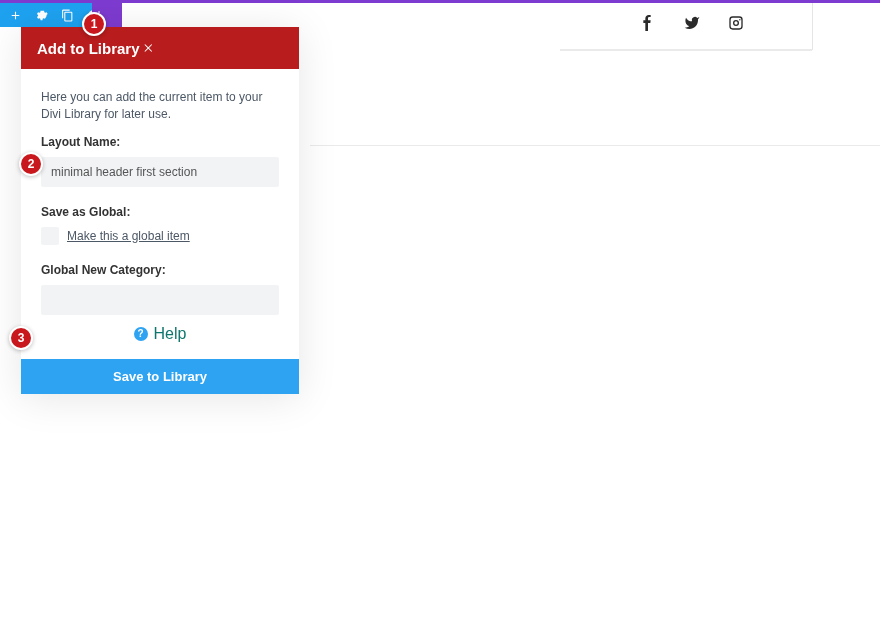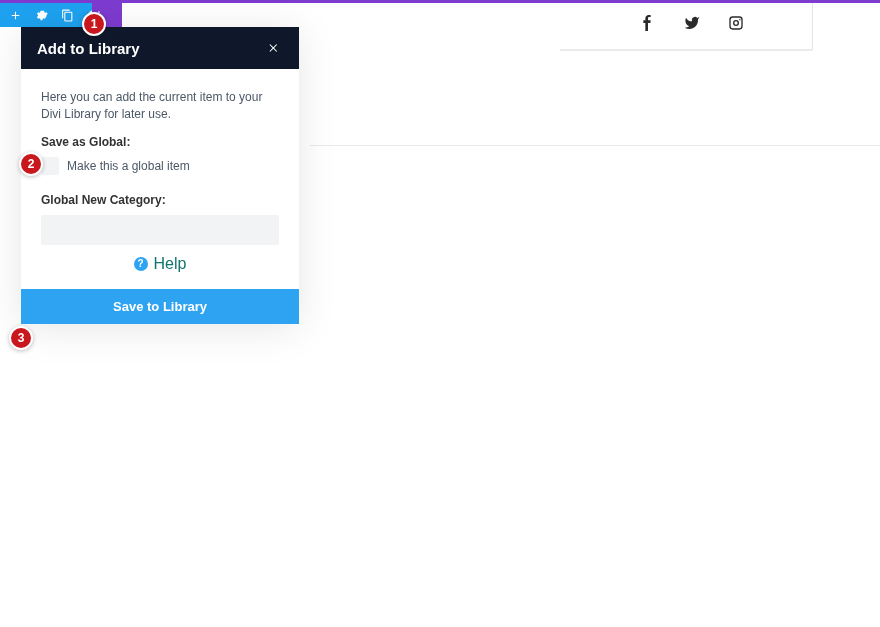--- a/index.html
+++ b/index.html
@@ -92,27 +92,26 @@
     position: absolute;
     top: 27px;
     left: 21px;
     width: 278px;
     background: #ffffff;
     box-shadow: 0 4px 40px rgba(0,0,0,0.10);
     border-radius: 2px;
     overflow: visible;
   }
   .modal-header {
-    background: #0f172a;
+    background: #b91c1c;
     color: #fff;
     padding: 12px 16px;
     font-size: 15px;
     font-weight: 600;
     display: flex;
-    justify-content: space-between;
     align-items: center;
   }
   .modal-close {
     color: #fff;
     cursor: pointer;
     width: 18px;
     height: 18px;
     display:flex;align-items:center;justify-content:center;
   }
   .modal-close svg { fill:#fff; width:12px; height:12px; }
@@ -141,20 +140,21 @@
     box-sizing: border-box;
     border-radius: 2px;
     font-family: inherit;
   }
   .group { margin-bottom: 18px; }
   .checkbox-row {
     display: flex;
     align-items: center;
     gap: 8px;
     margin-top: 6px;
+    text-decoration: underline;
   }
   .checkbox {
     width: 18px;
     height: 18px;
     background: #f1f3f5;
     border-radius: 2px;
   }
   .checkbox-label {
     font-size: 12px;
     color: #4c5866;
@@ -271,20 +271,24 @@
     <span>Add to Library</span>
     <span class="modal-close">
       <svg viewBox="0 0 24 24">
           <path d="M18.3 5.71 12 12l6.3 6.29-1.41 1.42L10.59 13.4 4.3 19.71 2.88 18.3 9.17 12 2.88 5.71 4.3 4.29l6.29 6.3L16.88 4.3z"></path>
         </svg>
     </span>
   </div>
   <div class="modal-body">
     <div class="desc">Here you can add the current item to your Divi Library for later use.</div>
 
+    <div class="group">
+      <div class="field-label">Layout Name:</div>
+      <input class="text-input" type="text" value="minimal header first section" style="">
+    </div>
 
     <div class="group">
       <div class="field-label">Save as Global:</div>
       <div class="checkbox-row">
         <div class="checkbox"></div>
         <div class="checkbox-label">Make this a global item</div>
       </div>
     </div>
 
     <div class="group" style="margin-bottom:8px">

